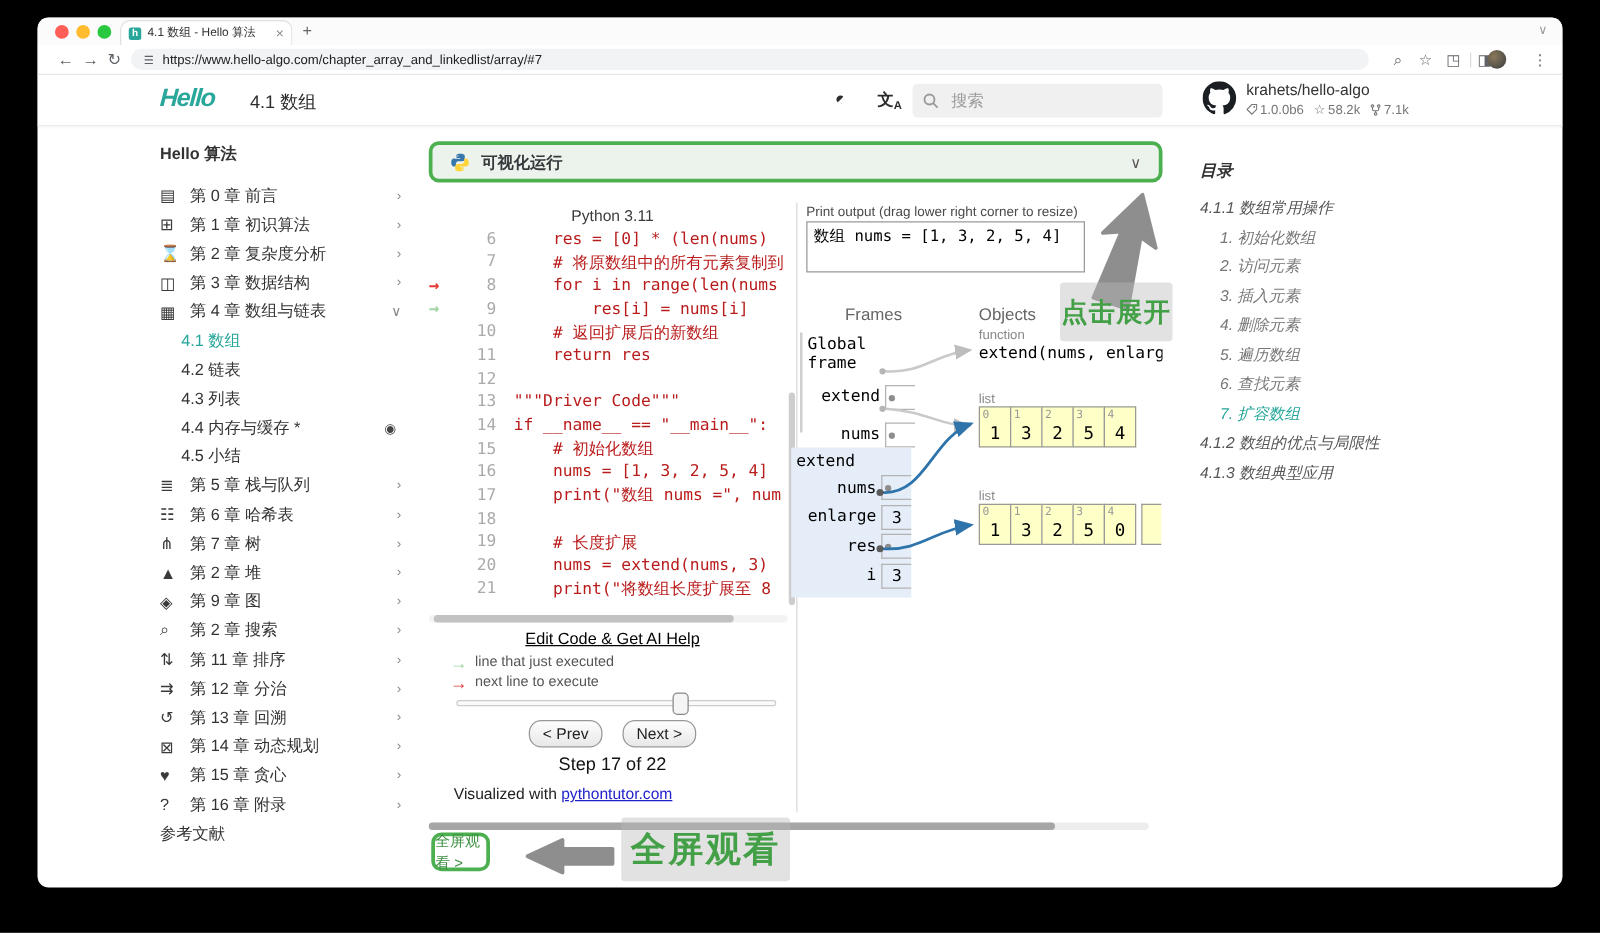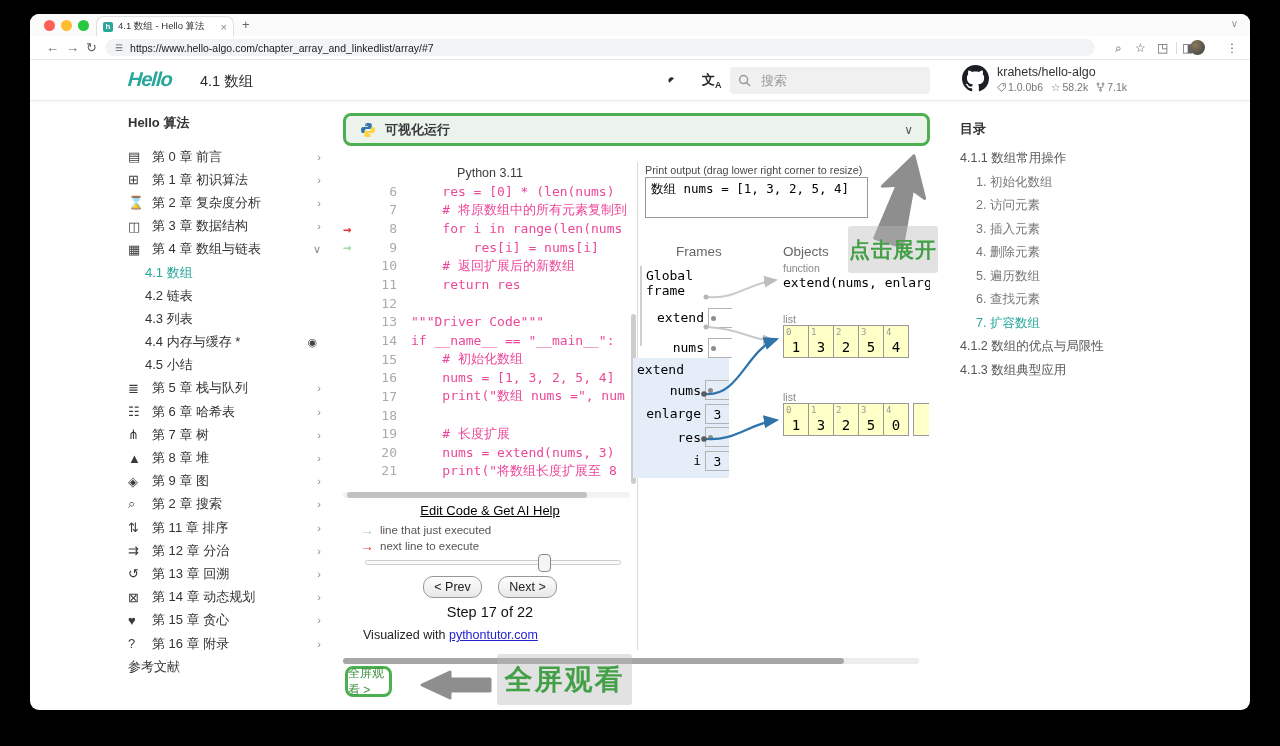--- a/index.html
+++ b/index.html
@@ -50,21 +50,21 @@
   .sidebar{position:absolute;left:98px;top:100px;width:195px;}
   .sbtitle{font-size:13px;font-weight:700;color:#333;margin-bottom:13px;}
   .srow{display:flex;align-items:center;height:23.2px;font-size:13px;color:#333;cursor:pointer;}
   .sicon{width:24px;font-size:13px;color:#3a3a3a;}
   .slabel{flex:1;white-space:nowrap;}
   .sbadge{font-size:11px;color:#444;margin-right:4px;}
   .schev{color:#888;font-size:11px;padding-right:2px;}
   .srow.sub{padding-left:17px;}
   .srow.active .slabel{color:#26a69a;}
   
-  .toc{position:absolute;left:930px;top:106px;width:240px;}
+  .toc{position:absolute;left:930px;top:114px;width:240px;font-style:italic;}
   .toctitle{font-size:13px;font-weight:700;color:#333;margin-bottom:12px;}
   .trow{height:23.5px;font-size:12.5px;color:#777;cursor:pointer;white-space:nowrap;}
   .trow.l1{color:#555;}
   .trow.l2{padding-left:16px;}
   .trow.active{color:#26a69a;}
 
   
   .panelhead{position:absolute;left:313px;top:99px;width:587px;height:33px;background:#ecf3ec;border:3px solid #4caf50;border-radius:8px;display:flex;align-items:center;padding:0 14px;cursor:pointer;}
   .panelhead .pyico{flex:none;}
   .paneltitle{font-size:13px;font-weight:600;color:#37393c;margin-left:9px;flex:1;}
@@ -72,21 +72,21 @@
 
   .divider{position:absolute;left:607px;top:148px;width:1px;height:488px;background:#d9d9d9;}
   .langlabel{position:absolute;left:313px;top:152px;width:294px;text-align:center;font-size:12.5px;color:#3c3c3c;}
   .codewrap{position:absolute;left:313px;top:168px;width:288px;}
   .cline{display:flex;height:18.65px;align-items:center;white-space:pre;overflow:hidden;}
   .cgut{width:24px;flex:none;font-size:14px;line-height:14px;}
   .cgut.red{color:#e53935;font-weight:700;}
   .cgut.green{color:#a5d6a7;font-weight:700;}
   .cgut.red::before,.cgut.green::before{content:"→";}
   .cnum{width:30px;flex:none;text-align:right;color:#aaa;font-size:13px;}
-  .ctext{padding-left:14px;font-size:13px;color:#ec4899;}
+  .ctext{padding-left:14px;font-size:13px;color:#b91c1c;}
   .vscroll{position:absolute;left:601px;top:300px;width:5px;height:170px;background:#cdcdcd;border-radius:3px;}
   .hscroll1{position:absolute;left:313px;top:478px;width:287px;height:6px;background:#f3f3f3;border-radius:3px;}
   .hscroll1 .thumb{position:absolute;left:4px;top:0;width:240px;height:6px;background:#c2c2c2;border-radius:3px;}
   .editlink{position:absolute;left:313px;top:489px;width:294px;text-align:center;font-size:13px;}
   .editlink a{color:#000000;text-decoration:underline;cursor:pointer;}
   .legend{position:absolute;left:330px;top:508px;font-size:11.5px;color:#555;}
   .legend .row{display:flex;align-items:center;height:16px;gap:6px;}
   .larrow{font-size:14px;font-weight:700;}
   .larrow.g{color:#a5d6a7;} .larrow.r{color:#e53935;}
   .slider{position:absolute;left:335px;top:546px;width:256px;height:5px;background:#fafafa;border:1px solid #ccc;border-radius:3px;cursor:pointer;}
@@ -301,21 +301,21 @@
 
         <div class="srow chapter">
           <span class="sicon">⋔</span>
           <span class="slabel">第 7 章  树</span>
           <span class="sbadge"></span>
           <span class="schev">›</span>
         </div>
 
         <div class="srow chapter">
           <span class="sicon">▲</span>
-          <span class="slabel">第 8 章  堆</span>
+          <span class="slabel">第 2 章  堆</span>
           <span class="sbadge"></span>
           <span class="schev">›</span>
         </div>
 
         <div class="srow chapter">
           <span class="sicon">◈</span>
           <span class="slabel">第 9 章  图</span>
           <span class="sbadge"></span>
           <span class="schev">›</span>
         </div>

